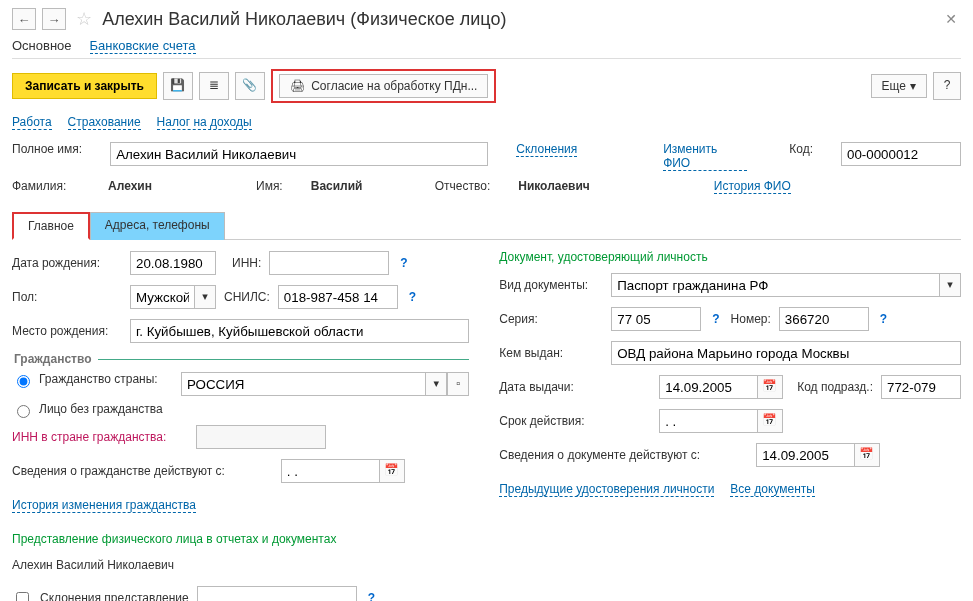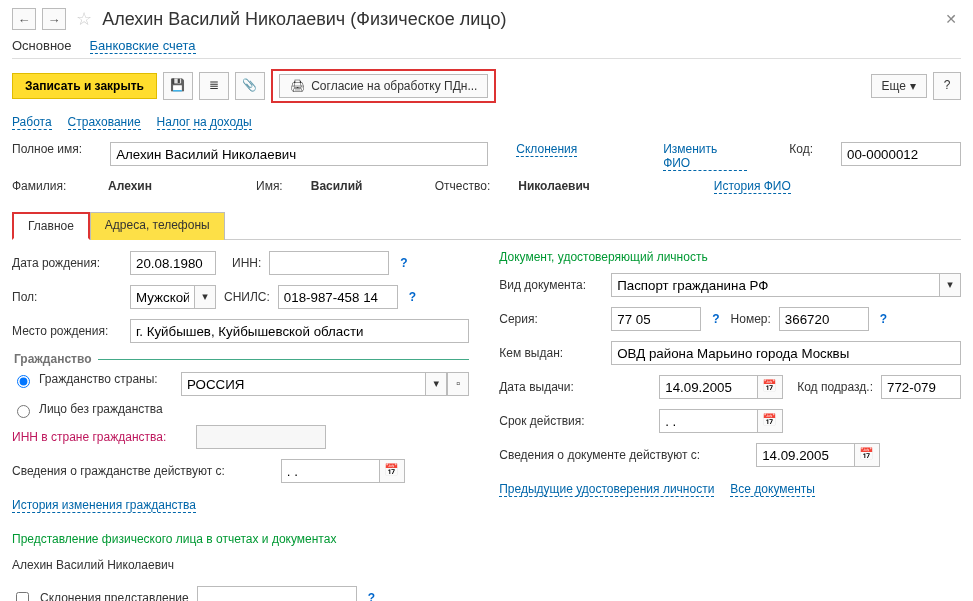--- a/index.html
+++ b/index.html
@@ -31,21 +31,21 @@
   .link-row { display:flex; gap:16px; margin-bottom:12px; }
 
   
   .form-row { display:flex; align-items:flex-start; gap:28px; margin-bottom:8px; min-height:24px; }
   .lbl { white-space:nowrap; }
   .input { border:1px solid #bbb; padding:3px 5px; height:24px; background:#fff; }
   .ro-text { font-weight:bold; }
 
   
   .inner-tabs { display:flex; margin-top:6px; margin-bottom:10px; border-bottom:1px solid #ccc; }
-  .inner-tab { padding:5px 14px; border:1px solid #bbb; border-bottom:none; background:#fde047; cursor:pointer; position:relative; top:1px; }
+  .inner-tab { padding:5px 14px; border:1px solid #bbb; border-bottom:none; background:#7dd3fc; cursor:pointer; position:relative; top:1px; }
   .inner-tab.active { background:#fff; border:2px solid #d33; border-bottom:2px solid #fff; }
 
   
   .cols { display:flex; gap:30px; }
   .col-left { flex:1; }
   .col-right { flex:1; }
 
   .sub-row { display:flex; align-items:center; gap:8px; margin-bottom:8px; min-height:26px; }
   .sub-row .lbl-fixed { width:110px; }
   .sub-row .lbl-fixed-r { width:104px; }
@@ -201,21 +201,21 @@
       <span class="lbl">Склонения представление</span>
       <input class="input" style="width: 160px;">
       <span class="qmark">?</span>
     </div>
   </div>
 
   <div class="col-right">
     <div class="green-label" style="margin-bottom:8px">Документ, удостоверяющий личность</div>
 
     <div class="sub-row">
-      <span class="lbl lbl-fixed-r">Вид документа:</span>
+      <span class="lbl lbl-fixed-r">Вид документы:</span>
       <div class="combo-wide">
         <input class="input" value="Паспорт гражданина РФ" style="">
         <div class="mini-btn">▾</div>
       </div>
     </div>
 
     <div class="sub-row">
       <span class="lbl lbl-fixed-r">Серия:</span>
       <input class="input" style="width: 90px;" value="77 05">
       <span class="qmark">?</span>

